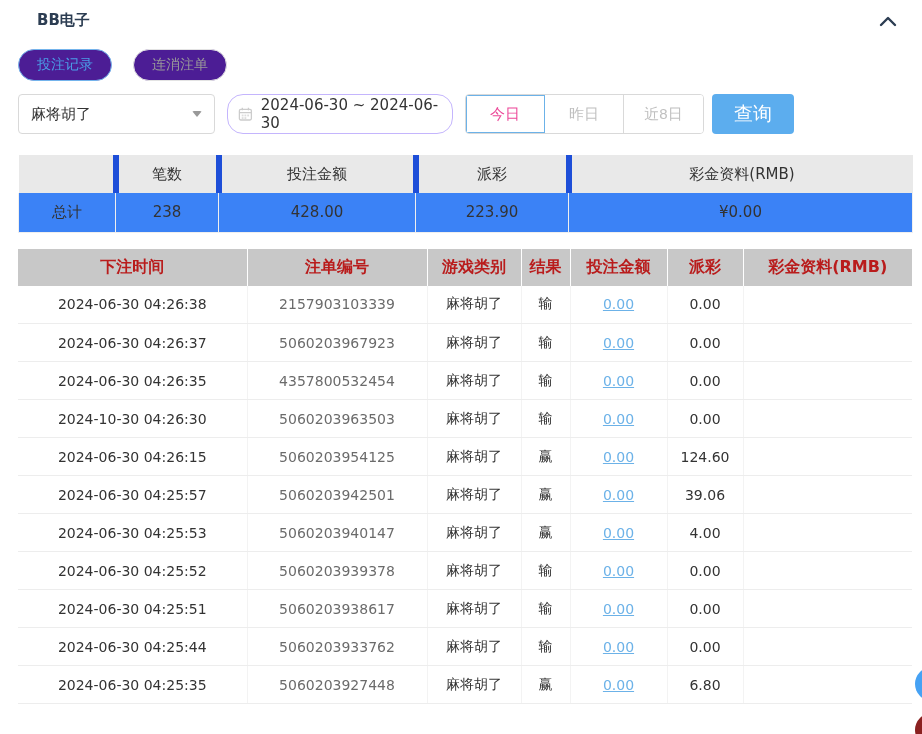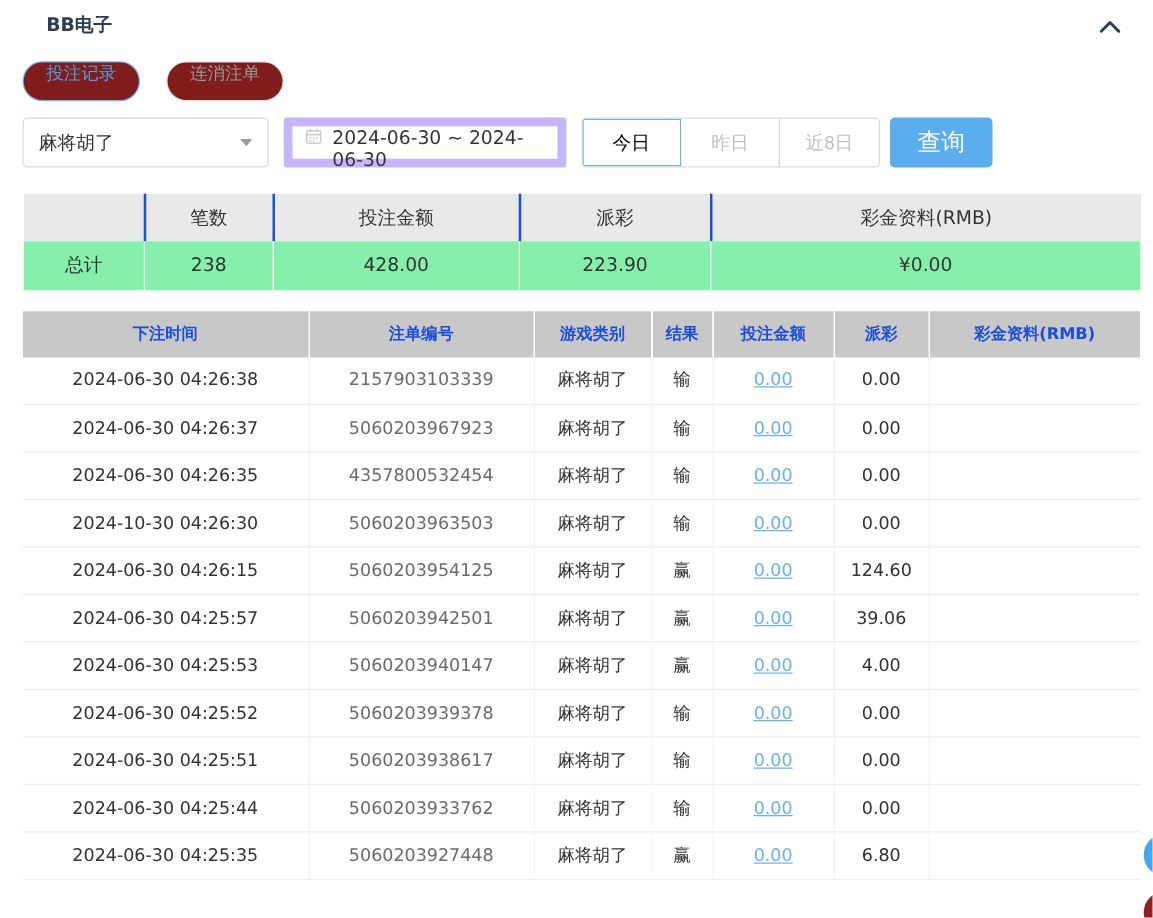--- a/index.html
+++ b/index.html
@@ -21,78 +21,78 @@
   .page-title { font-size:15px; font-weight:bold; color:#2c3d52; }
   .collapse-btn {
     background:none; border:none; cursor:pointer;
     width:24px; height:24px; display:flex; align-items:center; justify-content:center;
   }
 
   
   .tabs { display:flex; gap:21px; margin-top:17px; }
   .tab-pill {
     height:32px; padding:0 18px; border-radius:16px;
-    background:#7f1d1d; font-size:14px; cursor:pointer;
-    display:flex; align-items:flex-start; justify-content:center;
+    background:#4c1d95; font-size:14px; cursor:pointer;
+    display:flex; align-items:center; justify-content:center;
   }
   .tab-pill.active { border:1px solid #74b4ec; color:#4a9fe8; }
   .tab-pill.inactive { border:1px solid #e3e3e3; color:#999; }
 
   
   .filters { display:flex; margin-top:13px; height:40px; align-items:center; }
   .game-select {
     width:197px; height:40px; border:1px solid #d9d9d9; border-radius:4px;
     display:flex; align-items:center; justify-content:space-between;
     padding:0 12px; font-size:15px; color:#333; cursor:pointer; background:#fff;
   }
   .caret-down {
     width:0; height:0; border-left:5px solid transparent; border-right:5px solid transparent;
     border-top:6px solid #999; border-radius:2px;
   }
   .date-input {
-    width:226px; height:40px; border:7px solid #c4b5fd; border-radius:2px;
-    display:flex; align-items:flex-start; gap:8px; padding:0 10px;
+    width:226px; height:40px; border:1px solid #c4b5fd; border-radius:16px;
+    display:flex; align-items:center; gap:8px; padding:0 10px;
     font-size:15px; color:#333; margin-left:12px; background:#fff; cursor:pointer;
   }
   .quick-group {
     display:flex; margin-left:12px; height:40px;
     border:1px solid #d9d9d9; border-radius:4px; overflow:hidden; background:#fff;
   }
   .quick-btn {
     width:79px; height:100%; background:#fff; border:none;
     border-right:1px solid #d9d9d9; font-size:15px; color:#c0c0c0; cursor:pointer;
   }
   .quick-btn:last-child { border-right:none; }
   .quick-btn.active {
-    color:#000000; outline:1px solid #6cb2e8; outline-offset:-1px;
+    color:#ec4899; outline:1px solid #6cb2e8; outline-offset:-1px;
   }
   .query-btn {
     margin-left:8px; width:82px; height:40px; border:none; border-radius:4px;
     background:#5cadee; color:#fff; font-size:19px; cursor:pointer;
   }
 
   
   table { border-collapse:collapse; table-layout:fixed; width:894px; }
   td, th { overflow:hidden; white-space:nowrap; text-align:center; }
 
   .summary { margin-top:21px; font-size:15px; }
   .summary th {
     background:#e9e9e9; color:#333; font-weight:normal; height:38px;
-    border-right:2px solid #1d4ed8;
+    border-right:6px solid #1d4ed8;
   }
   .summary th:last-child { border-right:none; }
   .summary td {
-    height:39px; background:#86efac; color:#333;
+    height:39px; background:#3b82f6; color:#333;
     border:1px solid #efefef; border-top:none;
   }
 
   .records { margin-top:16px; font-size:14px; }
   .records th {
-    background:#c8c8c8; color:#1d4ed8; font-weight:bold; height:37px;
-    border-right:1px solid #fff; font-size:13px;
+    background:#c8c8c8; color:#b91c1c; font-weight:bold; height:37px;
+    border-right:1px solid #fff; font-size:16px;
   }
   .records th:last-child { border-right:none; }
   .records td {
     height:38px; background:#fff;
     border-bottom:1px solid #ededed; border-right:1px solid #f3f3f3;
   }
   .records td:last-child { border-right:none; }
   .records td.order-id { color:#6b6b6b; }
   a.bet-link { color:#6cb2e8; text-decoration:underline; cursor:pointer; }
 

